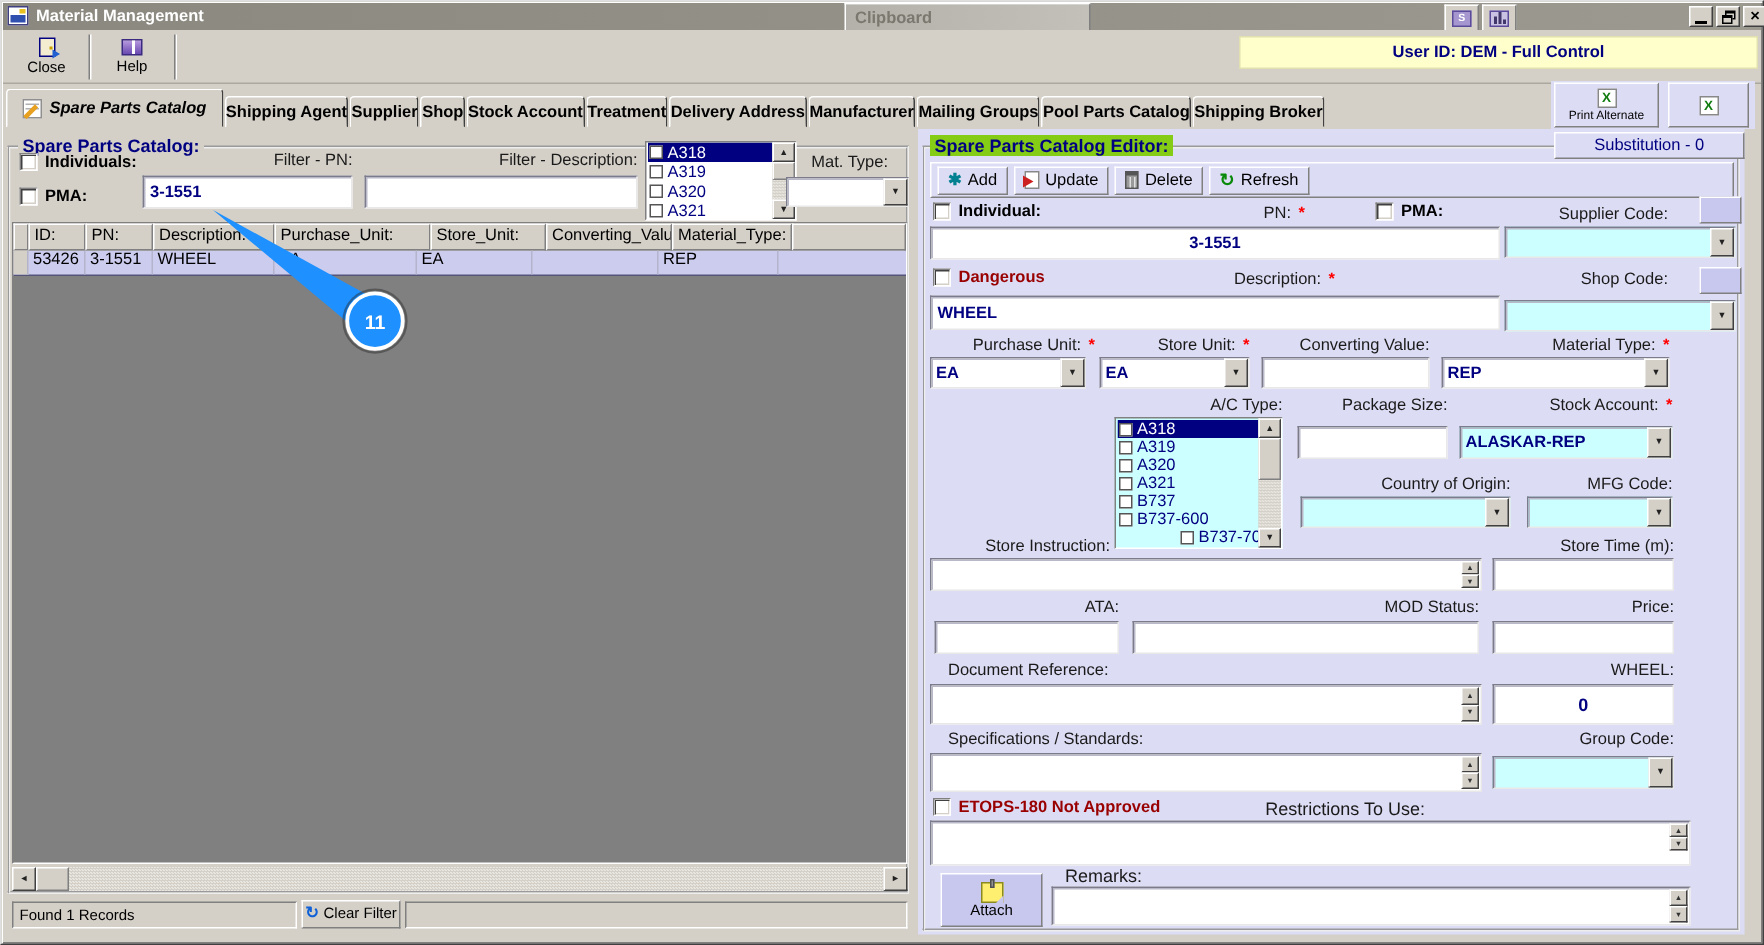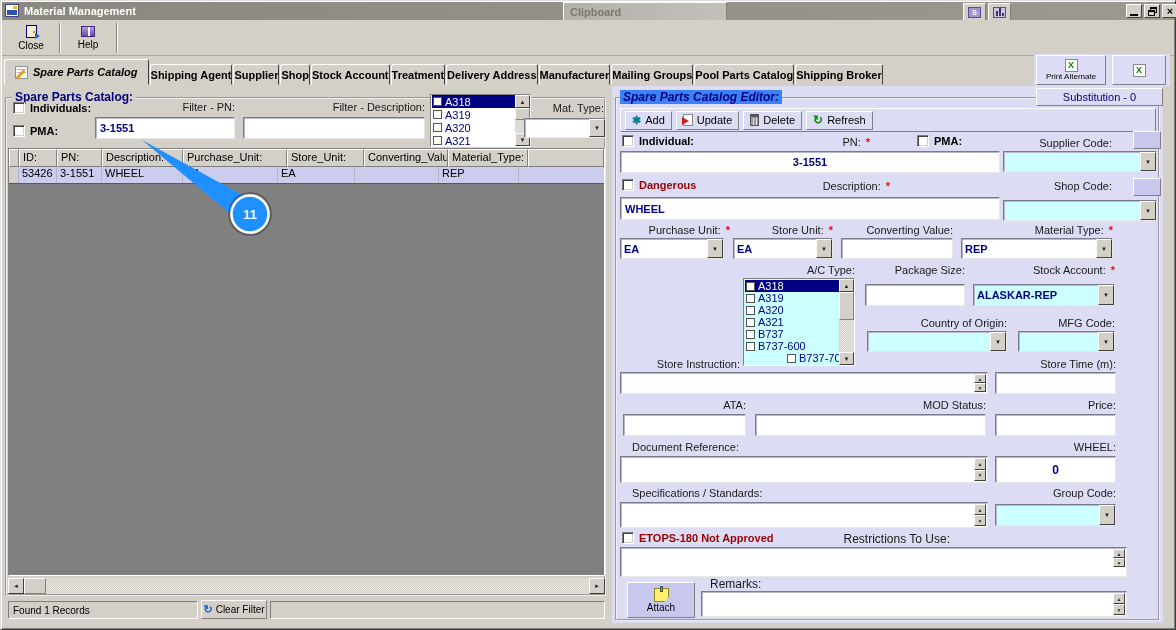--- a/index.html
+++ b/index.html
@@ -120,20 +120,23 @@
     <span style="font-size:10px;">Close</span>
   </div>
   <div class="vsep" style="left:57px;top:3px;height:30px;"></div>
   <div class="abs tbtn" style="left:63px;top:2px;width:46px;height:32px;">
     <span style="position:relative;width:14px;height:11px;background:linear-gradient(180deg,#b89ae0,#6a4ab0);border:1px solid #3a2a80;">
       <span class="abs" style="left:6px;top:0;width:2px;height:9px;background:#fff;"></span>
     </span>
     <span style="font-size:10px;">Help</span>
   </div>
   <div class="vsep" style="left:114px;top:3px;height:30px;"></div>
+  <div class="abs" style="left:824px;top:4px;width:346px;height:22px;background:#ffffcc;border:1px solid #e0e0b0;display:flex;align-items:center;justify-content:center;">
+    <span class="val">User ID: DEM - Full Control</span>
+  </div>
 </div>
 
 <div class="abs" style="left:4px;top:59px;height:26px;display:flex;align-items:flex-end;">
   <div class="tab active">
     <span style="position:relative;width:13px;height:13px;background:#fff;border:1px solid #909090;">
       <span class="abs" style="left:1px;top:2px;width:9px;height:1px;background:#b0b0b0;"></span>
       <span class="abs" style="left:1px;top:5px;width:9px;height:1px;background:#b0b0b0;"></span>
       <span class="abs" style="left:3px;top:2px;width:3px;height:11px;background:#e8a020;transform:rotate(45deg);"></span>
     </span>
     <span>Spare Parts Catalog</span>
@@ -222,21 +225,21 @@
       </div>
   </div>
   <div class="sb-v">
     <div class="sb-btn" style="height:13px;">▲</div>
     <div class="raised" style="height:12px;background:#d4d0c8;"></div>
     <div class="sb-track"></div>
     <div class="sb-btn" style="height:13px;">▼</div>
   </div>
 </div>
 
-<span class="flabel" style="left:524px;top:102px;width:80px;">Mat. Type:</span>
+<span class="flabel" style="left:512px;top:102px;width:80px;">Mat. Type:</span>
 <div class="abs field dd" style="left:524px;top:118px;width:82px;height:20px;padding:0;">
   <span class="ddval val"></span>
   <span class="ddbtn">▼</span>
 </div>
 
 <div class="abs sunken" style="left:8px;top:148px;width:597px;height:428px;background:#808080;">
   <div style="display:flex;height:18px;">
     <div class="hdrcell" style="width:10px;"></div>
     <div class="hdrcell" style="width:38px;">ID:</div>
     <div class="hdrcell" style="width:45px;">PN:</div>
@@ -271,21 +274,21 @@
   <span style="margin-left:4px;font-size:10px;">Found 1 Records</span>
 </div>
 <div class="abs raised" style="left:201px;top:600px;width:66px;height:19px;background:#d4d0c8;display:flex;align-items:center;justify-content:center;gap:3px;">
   <span style="color:#1060d8;font-weight:bold;font-size:11px;line-height:1;">↻</span>
   <span style="font-size:10px;">Clear Filter</span>
 </div>
 <div class="abs sunken" style="left:270px;top:601px;width:335px;height:18px;background:#d4d0c8;"></div>
 
 <div class="abs" style="left:612px;top:86px;width:551px;height:537px;background:#dcdcf4;"></div>
 <div class="abs groupbox" style="left:615px;top:97px;width:545px;height:524px;"></div>
-<span class="abs legend" style="left:620px;top:90px;background:#3b82f6;font-style:italic;">Spare Parts Catalog Editor:</span>
+<span class="abs legend" style="left:620px;top:90px;background:#84cc16;">Spare Parts Catalog Editor:</span>
 <div class="abs raised" style="left:1036px;top:88px;width:127px;height:18px;background:#dcdcf4;display:flex;align-items:center;justify-content:center;">
   <span style="color:#000080;">Substitution - 0</span>
 </div>
 
 <div class="abs raised" style="left:620px;top:108px;width:536px;height:24px;background:#dcdcf4;display:flex;align-items:center;gap:4px;padding-left:4px;">
   <div class="etool">
     <span style="color:#008090;font-weight:bold;font-size:11px;line-height:1;">✱</span>
     <span>Add</span>
   </div>
   <div class="etool">

